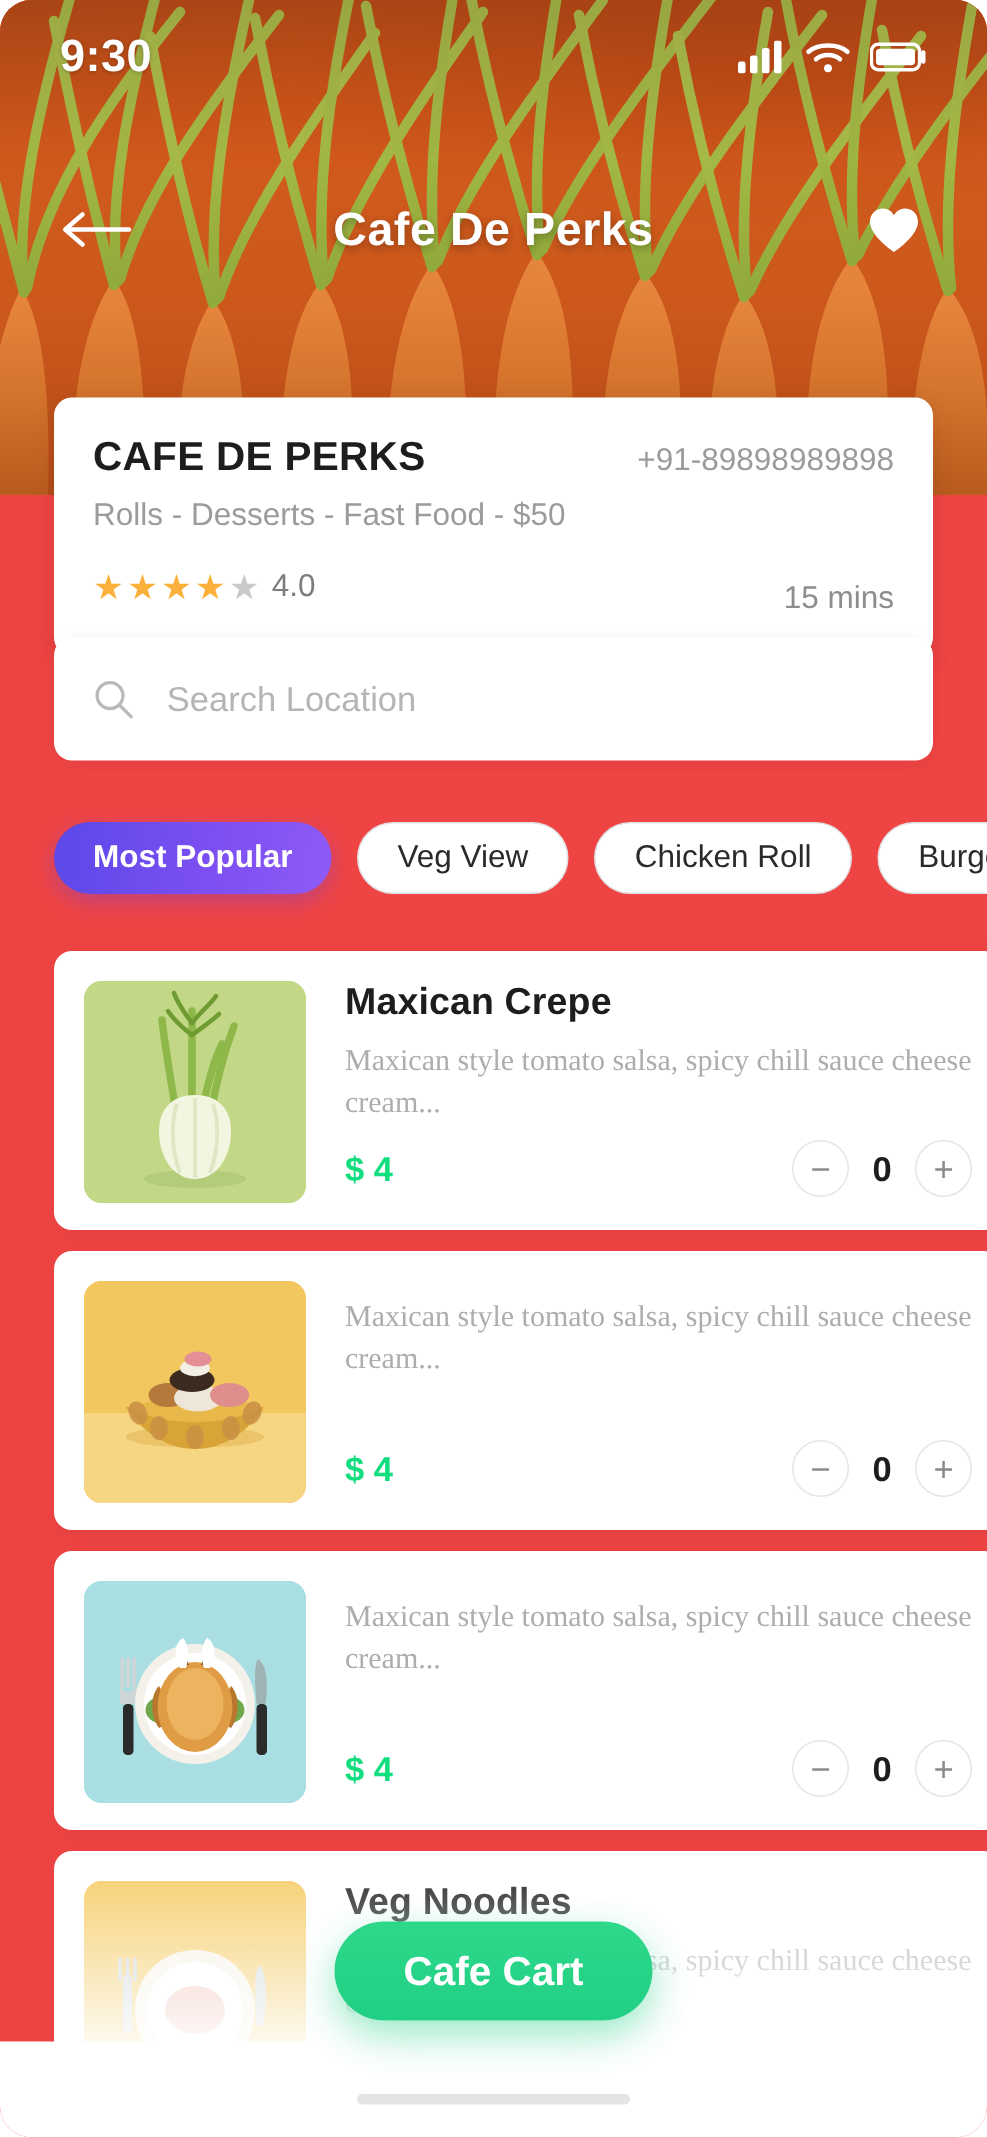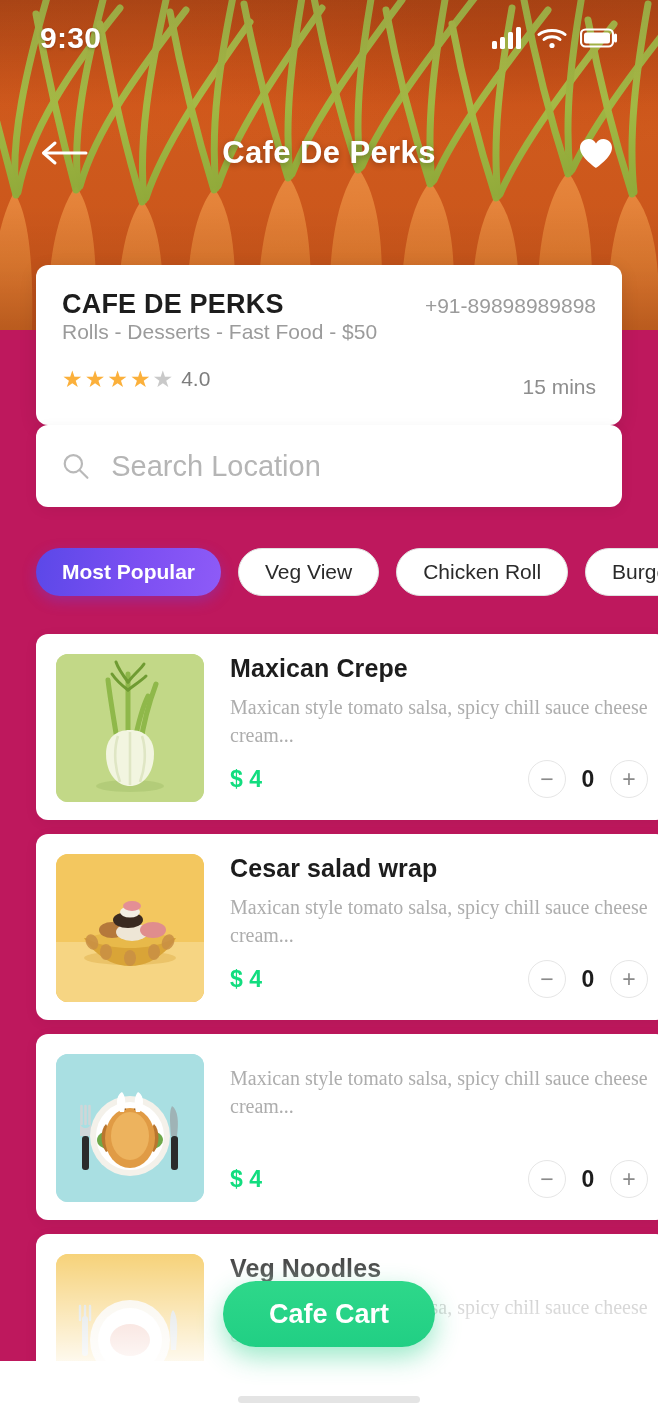--- a/index.html
+++ b/index.html
@@ -2,21 +2,21 @@
 <html><head>
 <meta charset="utf-8">
 <style>
   * { margin:0; padding:0; box-sizing:border-box; }
   html, body {
     width:658px; height:1425px;
     font-family:"Liberation Sans", sans-serif;
     background:#ffffff;
     overflow:hidden;
   }
-  .phone { position:relative; width:658px; height:1425px; background:#be185d; overflow:hidden; }
+  .phone { position:relative; width:658px; height:1425px; background:#ef4444; overflow:hidden;border-radius:21px; }
 
   
   .hero { position:absolute; top:0; left:0; width:658px; height:330px; overflow:hidden; }
   .hero-photo { position:absolute; inset:0; background:#d2561c; }
   .carrot-bg {
     position:absolute; inset:0;
     background:
       radial-gradient(ellipse 60% 40% at 30% 18%, rgba(214,86,24,.55), rgba(0,0,0,0) 70%),
       radial-gradient(ellipse 70% 50% at 75% 12%, rgba(196,72,18,.5), rgba(0,0,0,0) 70%),
       linear-gradient(#c8511a 0%, #cf5a1d 38%, #c8541a 100%);
@@ -32,32 +32,32 @@
   .navbar { position:absolute; top:122px; left:0; right:0; height:62px; display:flex; align-items:center; padding:0 40px; }
   .nav-title { position:absolute; left:0; right:0; text-align:center; color:#fff; font-size:31px; font-weight:700; letter-spacing:.4px; text-shadow:0 2px 6px rgba(0,0,0,.3); }
   .back-btn { position:relative; z-index:2; width:52px; height:40px; display:flex; align-items:center; cursor:pointer; }
   .fav-btn { position:relative; z-index:2; margin-left:auto; width:44px; height:44px; display:flex; align-items:center; justify-content:center; cursor:pointer; }
 
   
   .info-card { position:absolute; top:265px; left:36px; width:586px; background:#fff; border-radius:12px; padding:24px 26px 26px; box-shadow:0 4px 18px rgba(0,0,0,.10); }
   .info-row1 { display:flex; justify-content:space-between; align-items:baseline; }
   .info-name { font-size:27px; font-weight:700; color:#1d1d1d; letter-spacing:.2px; }
   .info-phone { font-size:21px; color:#9b9b9b; }
-  .info-tags { margin-top:0; font-size:21px; color:#9b9b9b; }
+  .info-tags { margin-top:12px; font-size:21px; color:#9b9b9b; }
   .info-row3 { margin-top:15px; display:flex; justify-content:space-between; align-items:center; }
   .rating { display:flex; align-items:center; gap:8px; }
   .stars { display:flex; gap:2px; font-size:23px; line-height:1; }
   .star-on { color:#fbb03b; }
   .star-off { color:#c9c9c9; }
   .rating-val { font-size:21px; color:#7d7d7d; }
   .mins { font-size:21px; color:#8d8d8d;margin-top:16px; }
 
   
   .search-bar { position:absolute; top:425px; left:36px; width:586px; height:82px; background:#fff; border-radius:12px; display:flex; align-items:center; padding:0 26px; box-shadow:0 3px 14px rgba(0,0,0,.06); }
-  .search-input { border:none; outline:none; background:transparent; margin-left:22px; font-family:inherit; font-size:29px; color:#555; width:100%; }
+  .search-input { border:none; outline:none; background:transparent; margin-left:22px; font-family:inherit; font-size:23px; color:#555; width:100%; }
   .search-input::placeholder { color:#b5b5b5; }
 
   
   .chips { position:absolute; top:546px; left:0; width:658px; height:52px; display:flex; align-items:center; gap:17px; padding-left:36px; }
   .chip { flex:none; height:48px; padding:0 26px; border-radius:26px; display:flex; align-items:center; justify-content:center; font-size:21px; color:#2a2a2a; background:#fff; border:1.5px solid #e0e0e0; cursor:pointer; white-space:nowrap; }
   .chip.active { color:#fff; border:none; background:linear-gradient(100deg,#5B48E8 0%,#7C4FF2 55%,#8E5BF7 100%); box-shadow:0 5px 14px rgba(99,70,231,.35); font-weight:600; }
 
   
   .list { position:absolute; top:634px; left:36px; width:632px; }
   .food-card { position:relative; background:#fff; border-radius:12px; height:186px; margin-bottom:14px; padding:20px; display:flex; box-shadow:0 3px 14px rgba(0,0,0,.055); }
@@ -287,21 +287,20 @@
           <g fill="#c98f45" opacity=".85">
             <ellipse cx="36" cy="88" rx="6" ry="8" transform="rotate(-25 36 88)"></ellipse>
             <ellipse cx="112" cy="88" rx="6" ry="8" transform="rotate(25 112 88)"></ellipse>
             <ellipse cx="50" cy="98" rx="6" ry="8"></ellipse>
             <ellipse cx="74" cy="104" rx="6" ry="8"></ellipse>
             <ellipse cx="98" cy="98" rx="6" ry="8"></ellipse>
           </g>
         </svg>
       </div>
       <div class="food-info">
-        <div class="food-title">Cesar salad wrap</div>
         <div class="food-desc">Maxican style tomato salsa, spicy chill sauce cheese cream...</div>
         <div class="food-bottom">
           <div class="price">$ 4</div>
           <div class="stepper">
             <button class="step-btn">−</button>
             <div class="step-val">0</div>
             <button class="step-btn">+</button>
           </div>
         </div>
       </div>

